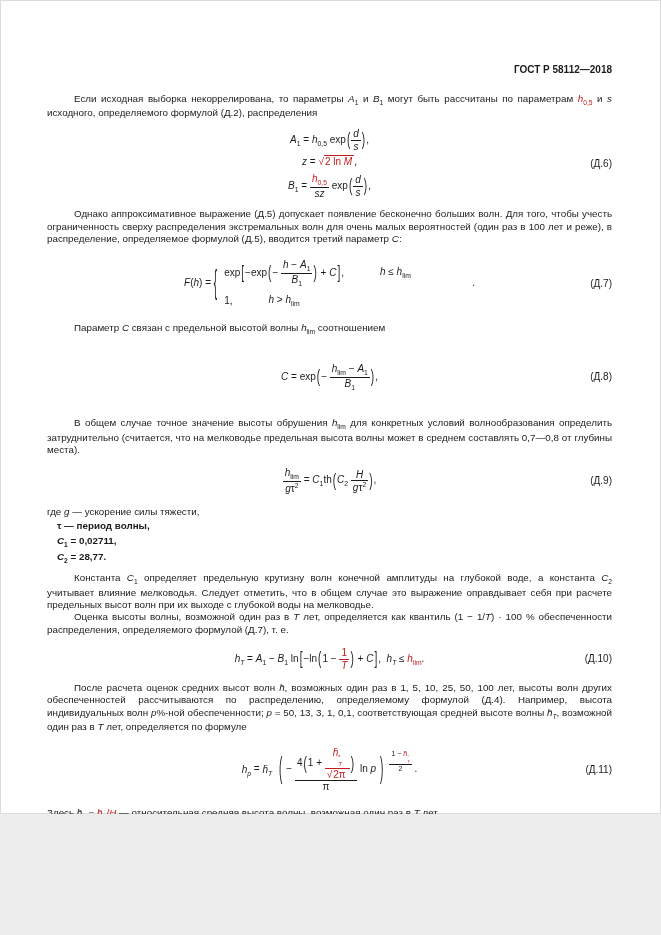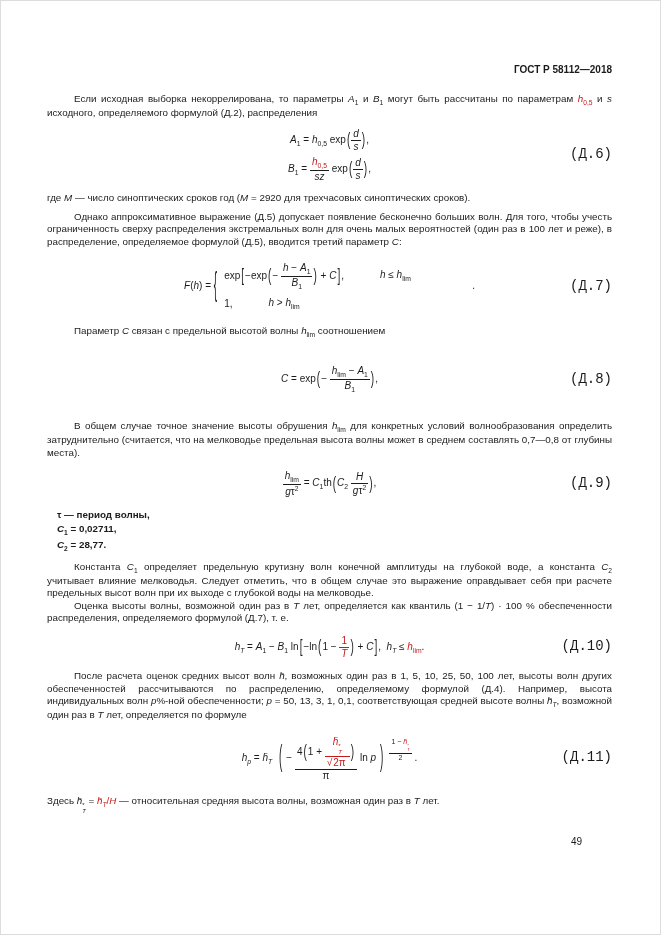--- a/index.html
+++ b/index.html
@@ -1,26 +1,26 @@
 <!DOCTYPE html>
 <html style="--accent-red: #c41a1a;"><head>
 <meta charset="utf-8">
 <style>
   html,body{margin:0;padding:0;}
   body{width:661px;height:935px;background:#ededed;font-family:"Liberation Sans","DejaVu Sans",sans-serif;}
-  .page{position:relative;width:661px;height:935px;background:#ffffff;box-shadow:inset 0 0 0 1px #dcdcdc;
+  .page{position:relative;width:661px;height:814px;background:#ffffff;box-shadow:inset 0 0 0 1px #dcdcdc;
         padding:64px 49px 0 47px;box-sizing:border-box;color:#1b1b1b;font-size:9.8px;line-height:1.26;overflow:hidden;}
   .red{color:var(--accent-red,#c41a1a);}
   .doc-header{font-weight:bold;text-align:right;font-size:10px;margin-bottom:16px;}
   p.body{margin:0;text-align:justify;text-indent:27px;}
   p.noindent{text-indent:0;}
   .formula-row{position:relative;margin:9px 0;}
   .formula-center{text-align:center;font-size:10px;}
   .fline{margin:4px 0;}
-  .formula-label{position:absolute;right:0;top:50%;transform:translateY(-50%);font-size:14px;font-family:Liberation Mono, monospace;}
+  .formula-label{position:absolute;right:0;top:50%;transform:translateY(-50%);font-size:10px;}
   .frac{display:inline-block;vertical-align:middle;text-align:center;line-height:1.15;}
   .frac .num{display:block;padding:0 2px;}
   .frac .den{display:block;border-top:1px solid currentColor;padding:0 2px;}
   .lp,.rp,.lb,.rb{display:inline-block;transform:scaleY(1.75);margin:0 1px;vertical-align:middle;font-weight:300;}
   .bigp{display:inline-block;transform:scaleY(3.0);margin:0 4px;vertical-align:middle;font-weight:300;}
   .brace{display:inline-block;transform:scaleY(3.3);margin-right:7px;vertical-align:middle;font-weight:300;}
   .cases{display:inline-block;vertical-align:middle;text-align:left;min-width:248px;}
   .case-row{display:flex;align-items:center;justify-content:flex-start;padding:3px 0;}
   .case-cond{margin-left:36px;white-space:nowrap;}
   .sqrt{font-style:normal;}
@@ -38,26 +38,26 @@
 
 <div class="page">
 
   <div class="doc-header">ГОСТ Р 58112—2018</div>
 
   <p class="body">Если исходная выборка некоррелирована, то параметры <i>A</i><sub>1</sub> и <i>B</i><sub>1</sub> могут быть рассчитаны по параметрам <span class="red"><i>h</i><sub>0,5</sub></span> и <i>s</i> исходного, определяемого формулой (Д.2), распределения</p>
 
   <div class="formula-row">
     <div class="formula-center">
       <div class="fline"><i>A</i><sub>1</sub> = <i>h</i><sub>0,5</sub> exp<span class="lp">(</span><span class="frac"><span class="num"><i>d</i></span><span class="den"><i>s</i></span></span><span class="rp">)</span>,</div>
+      <div class="fline"><i>z</i> = <span class="red"><span class="sqrt">√</span><span class="radicand">2 ln <i>M</i></span></span>,</div>
       <div class="fline"><i>B</i><sub>1</sub> = <span class="frac"><span class="num"><span class="red"><i>h</i><sub>0,5</sub></span></span><span class="den"><i>sz</i></span></span> exp<span class="lp">(</span><span class="frac"><span class="num"><i>d</i></span><span class="den"><i>s</i></span></span><span class="rp">)</span>,</div>
     </div>
     <div class="formula-label">(Д.6)</div>
   </div>
 
-  <p class="body noindent" style="margin-bottom:7px;">где <i>M</i> — число синоптических сроков год (<i>M</i> = 2920 для трехчасовых синоптических сроков).</p>
 
   <p class="body">Однако аппроксимативное выражение (Д.5) допускает появление бесконечно больших волн. Для того, чтобы учесть ограниченность сверху распределения экстремальных волн для очень малых вероятностей (один раз в 100 лет и реже), в распределение, определяемое формулой (Д.5), вводится третий параметр <i>C</i>:</p>
 
   <div class="formula-row" style="margin:11px 0;">
     <div class="formula-center"><i>F</i>(<i>h</i>) = <span class="brace">{</span><span class="cases"><span class="case-row">
             <span class="case-expr">exp<span class="lb">[</span>−exp<span class="lp">(</span>− <span class="frac"><span class="num"><i>h</i> − <i>A</i><sub>1</sub></span><span class="den"><i>B</i><sub>1</sub></span></span><span class="rp">)</span> + <i>C</i><span class="rb">]</span>,</span>
             <span class="case-cond"><i>h</i> ≤ <i>h</i><sub>lim</sub></span>
           </span><span class="case-row">
             <span class="case-expr">1,</span>
             <span class="case-cond"><i>h</i> &gt; <i>h</i><sub>lim</sub></span>
@@ -73,20 +73,21 @@
   </div>
 
   <p class="body">В общем случае точное значение высоты обрушения <i>h</i><sub>lim</sub> для конкретных условий волнообразования определить затруднительно (считается, что на мелководье предельная высота волны может в среднем составлять 0,7—0,8 от глубины места).</p>
 
   <div class="formula-row" style="margin:11px 0;">
     <div class="formula-center"><span class="frac"><span class="num"><i>h</i><sub>lim</sub></span><span class="den"><i>g</i>τ<sup>2</sup></span></span> = <i>C</i><sub>1</sub>th<span class="lp">(</span><i>C</i><sub>2</sub> <span class="frac"><span class="num"><i>H</i></span><span class="den"><i>g</i>τ<sup>2</sup></span></span><span class="rp">)</span>,</div>
     <div class="formula-label">(Д.9)</div>
   </div>
 
   <div class="where-block">
+    <div class="where">где <i>g</i> — ускорение силы тяжести,</div>
     <div class="where ind">τ — период волны,</div>
     <div class="where ind"><i>C</i><sub>1</sub> = 0,02711,</div>
     <div class="where ind"><i>C</i><sub>2</sub> = 28,77.</div>
   </div>
 
   <p class="body">Константа <i>C</i><sub>1</sub> определяет предельную крутизну волн конечной амплитуды на глубокой воде, а константа <i>C</i><sub>2</sub> учитывает влияние мелководья. Следует отметить, что в общем случае это выражение оправдывает себя при расчете предельных высот волн при их выходе с глубокой воды на мелководье.</p>
   <p class="body">Оценка высоты волны, возможной один раз в <i>T</i> лет, определяется как квантиль (1 − 1/<i>T</i>) · 100 % обеспеченности распределения, определяемого формулой (Д.7), т. е.</p>
 
   <div class="formula-row" style="margin:11px 0;">
     <div class="formula-center"><i>h<sub>T</sub></i> = <i>A</i><sub>1</sub> − <i>B</i><sub>1</sub> ln<span class="lb">[</span>−ln<span class="lp">(</span>1 − <span class="frac red"><span class="num">1</span><span class="den"><i>T</i></span></span><span class="rp">)</span> + <i>C</i><span class="rb">]</span>,&nbsp;&nbsp;<i>h<sub>T</sub></i> ≤ <span class="red"><i>h</i><sub>lim</sub></span>.</div>

